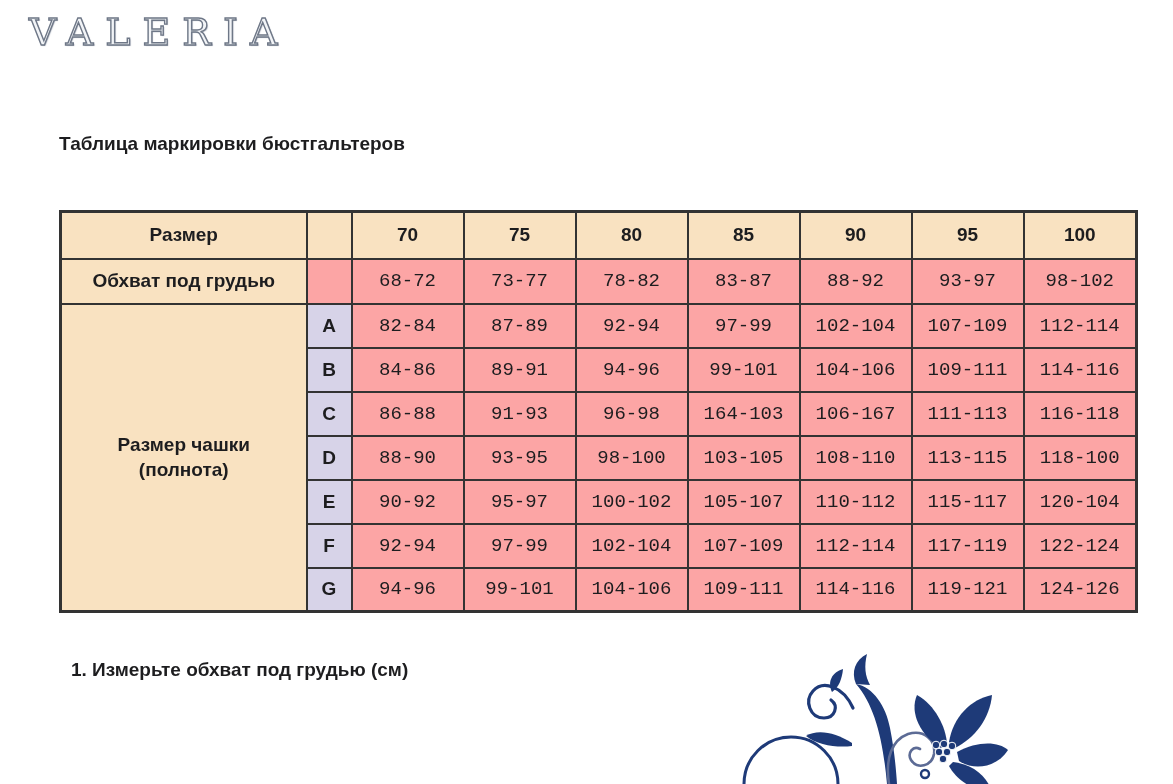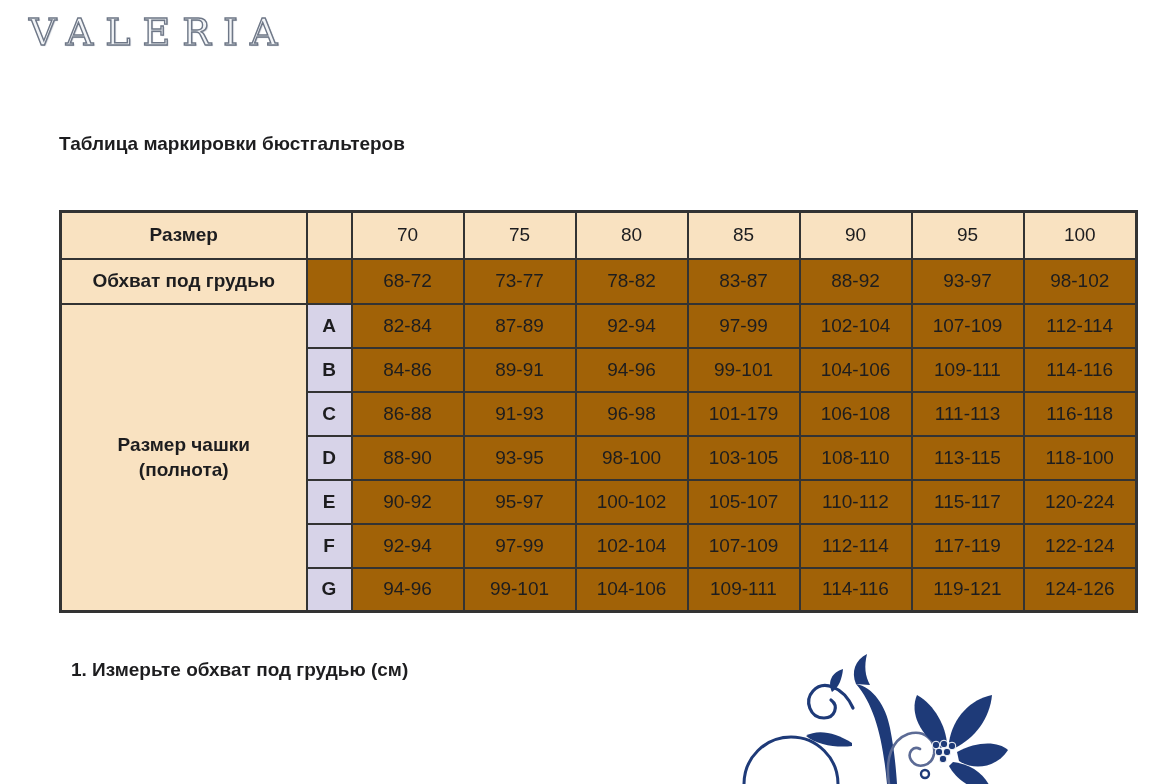--- a/index.html
+++ b/index.html
@@ -69,22 +69,22 @@
   tr.row-cup { height: 44px; }
 
   .label-cell {
     background: var(--header_bg);
     text-align: left;
     padding-left: 13px;
     font-weight: 700;
   }
   .cup-label { line-height: 1.35; }
   .peach { background: var(--header_bg); }
-  .head-val { background: var(--header_bg); font-weight: 400; }
-  .value-cell { background: #a16207; font-weight: 400; }
+  .head-val { background: var(--header_bg); font-weight: 700; }
+  .value-cell { background: #fca5a5; font-weight: 400; font-family: Liberation Mono, monospace; }
   .cup-letter { background: var(--cup_bg); font-weight: 700; }
 
   
   .instructions {
     position: absolute;
     left: 71px;
     top: 659px;
     display: flex;
     gap: 26px;
   }
@@ -171,22 +171,22 @@
           <td class="value-cell">99-101</td>
           <td class="value-cell">104-106</td>
           <td class="value-cell">109-111</td>
           <td class="value-cell">114-116</td>
         </tr>
         <tr class="row-cup">
           <td class="cup-letter">C</td>
           <td class="value-cell">86-88</td>
           <td class="value-cell">91-93</td>
           <td class="value-cell">96-98</td>
-          <td class="value-cell">101-179</td>
-          <td class="value-cell">106-108</td>
+          <td class="value-cell">164-103</td>
+          <td class="value-cell">106-167</td>
           <td class="value-cell">111-113</td>
           <td class="value-cell">116-118</td>
         </tr>
         <tr class="row-cup">
           <td class="cup-letter">D</td>
           <td class="value-cell">88-90</td>
           <td class="value-cell">93-95</td>
           <td class="value-cell">98-100</td>
           <td class="value-cell">103-105</td>
           <td class="value-cell">108-110</td>
@@ -194,21 +194,21 @@
           <td class="value-cell">118-100</td>
         </tr>
         <tr class="row-cup">
           <td class="cup-letter">E</td>
           <td class="value-cell">90-92</td>
           <td class="value-cell">95-97</td>
           <td class="value-cell">100-102</td>
           <td class="value-cell">105-107</td>
           <td class="value-cell">110-112</td>
           <td class="value-cell">115-117</td>
-          <td class="value-cell">120-224</td>
+          <td class="value-cell">120-104</td>
         </tr>
         <tr class="row-cup">
           <td class="cup-letter">F</td>
           <td class="value-cell">92-94</td>
           <td class="value-cell">97-99</td>
           <td class="value-cell">102-104</td>
           <td class="value-cell">107-109</td>
           <td class="value-cell">112-114</td>
           <td class="value-cell">117-119</td>
           <td class="value-cell">122-124</td>

